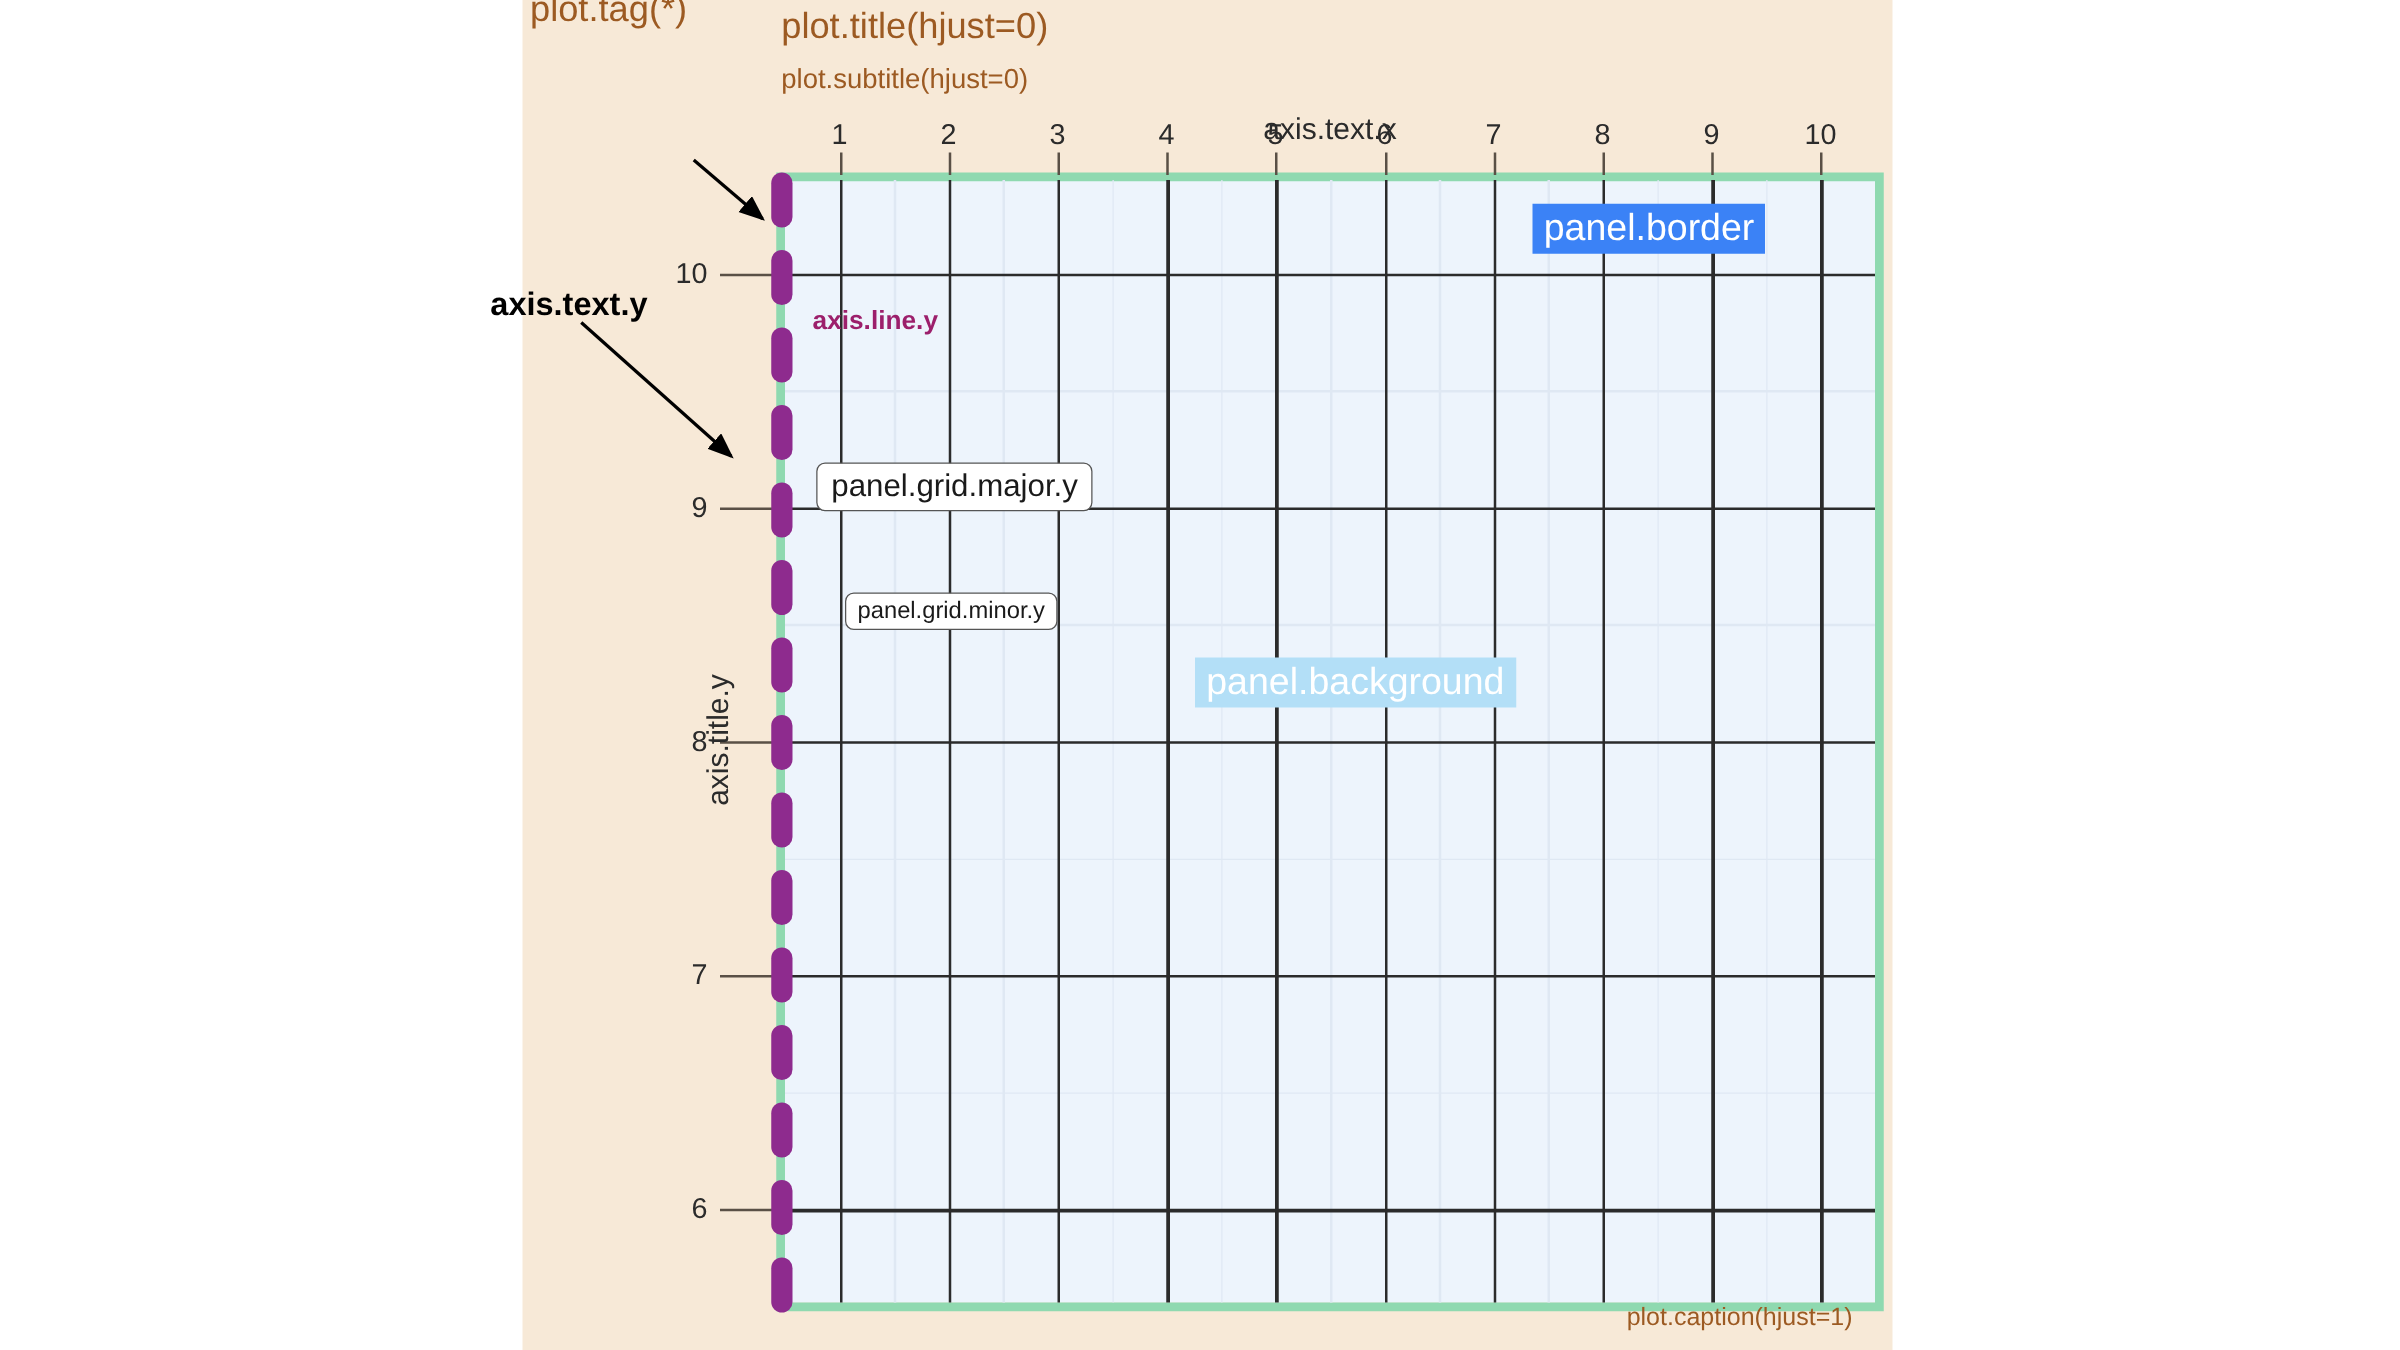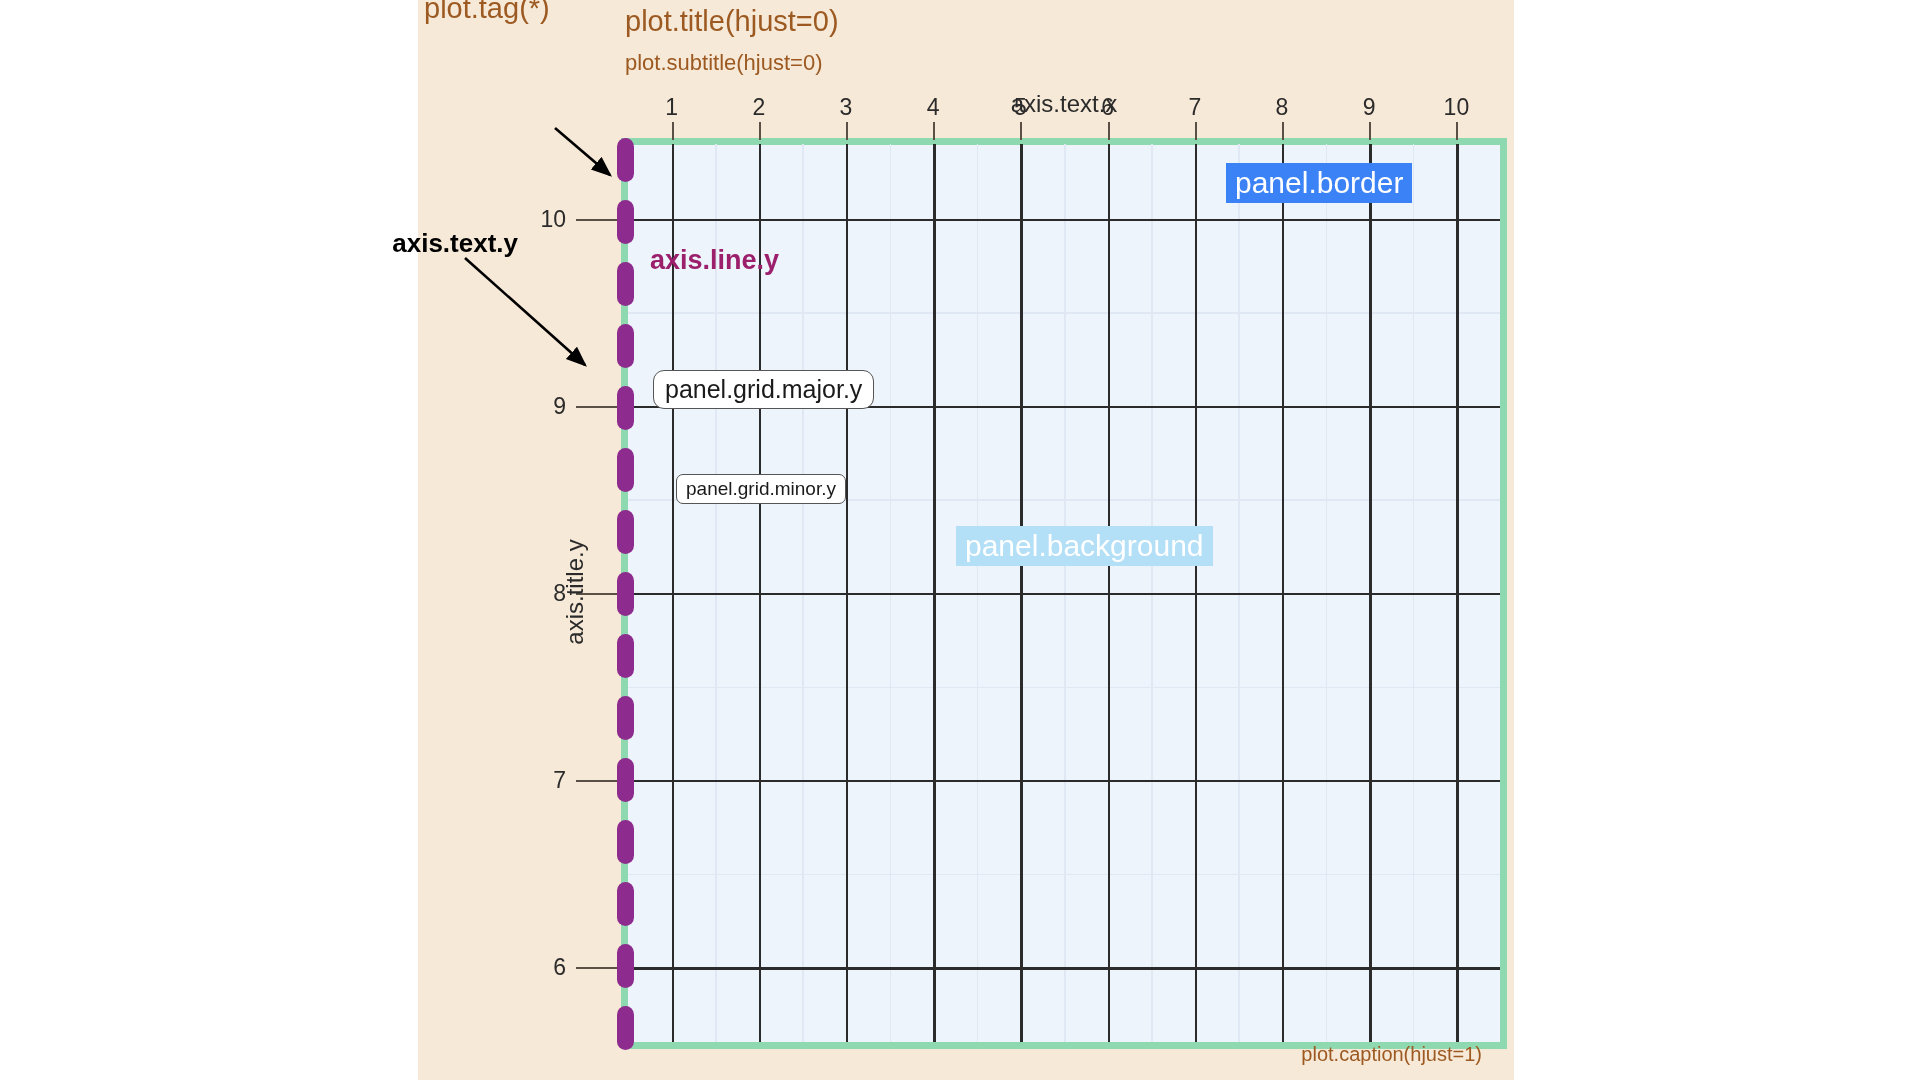--- a/index.html
+++ b/index.html
@@ -175,21 +175,21 @@
     padding: 4px 11px;
   }
   .boxed-minor {
     font-size: 19px;
     padding: 3px 9px;
   }
 
   
   .axis-line-label {
     position: absolute;
-    font-size: 27px;
+    font-size: 21px;
     font-weight: bold;
     color: #9c1f6b;
     white-space: nowrap;
   }
 
   svg.arrow-layer {
     position: absolute;
     left: 0; top: 0;
     width: 1920px; height: 1080px;
     pointer-events: none;
@@ -311,17 +311,17 @@
 
   <div class="axis-title-x" style="left:1064px; top:90px;">axis.text.x</div>
 
   <div class="axis-title-y" style="left:495px; top:578px; width:160px; text-align:center;">axis.title.y</div>
 
   <div class="hl hl-green" style="left:1226px; top:163px;">panel.border</div>
 
   <div class="hl hl-blue" style="left:956px; top:490px;">panel.background</div>
 
 
-  <div class="boxed boxed-major" style="left:653px; top:370px;border-radius:11px;">panel.grid.major.y</div>
+  <div class="boxed boxed-major" style="left:653px; top:370px;">panel.grid.major.y</div>
 
   <div class="boxed boxed-minor" style="left:676px; top:474px;">panel.grid.minor.y</div>
 
 </div>
 
 </body></html>

